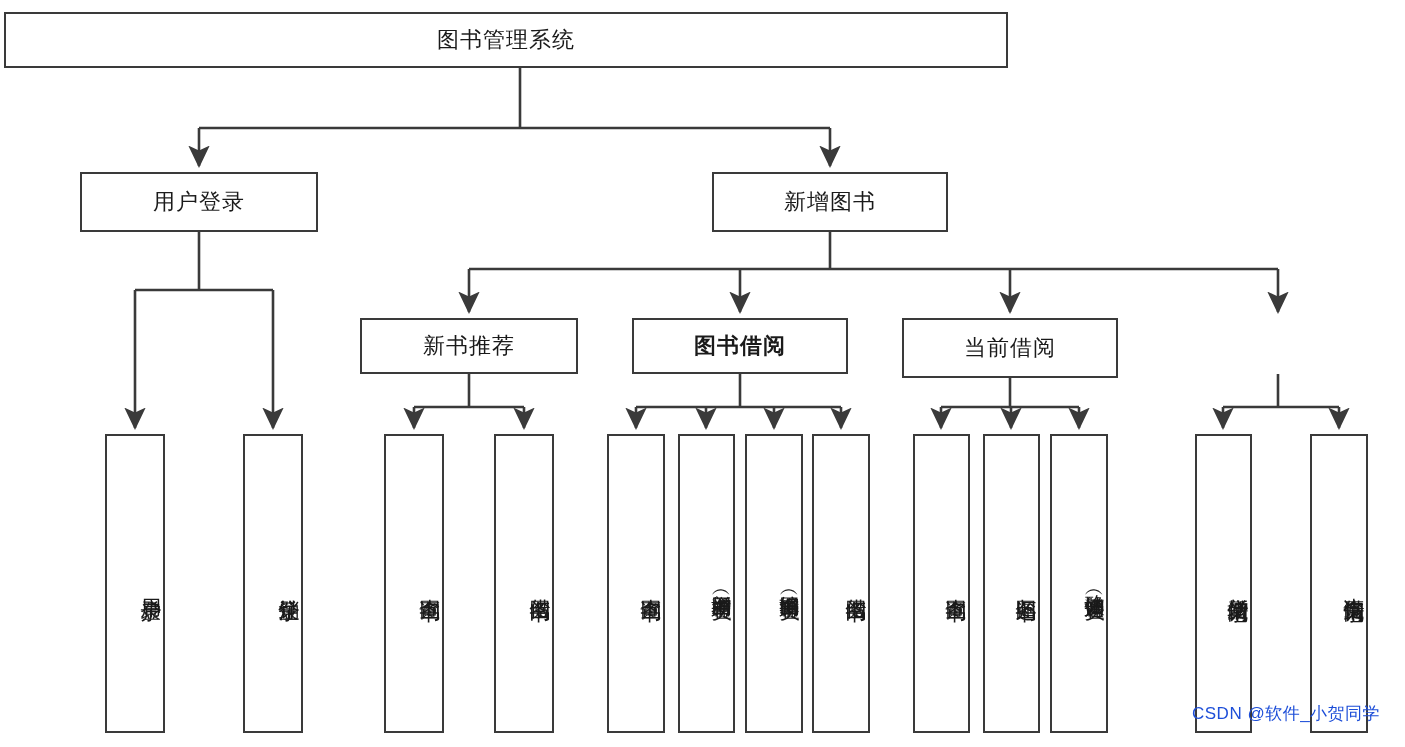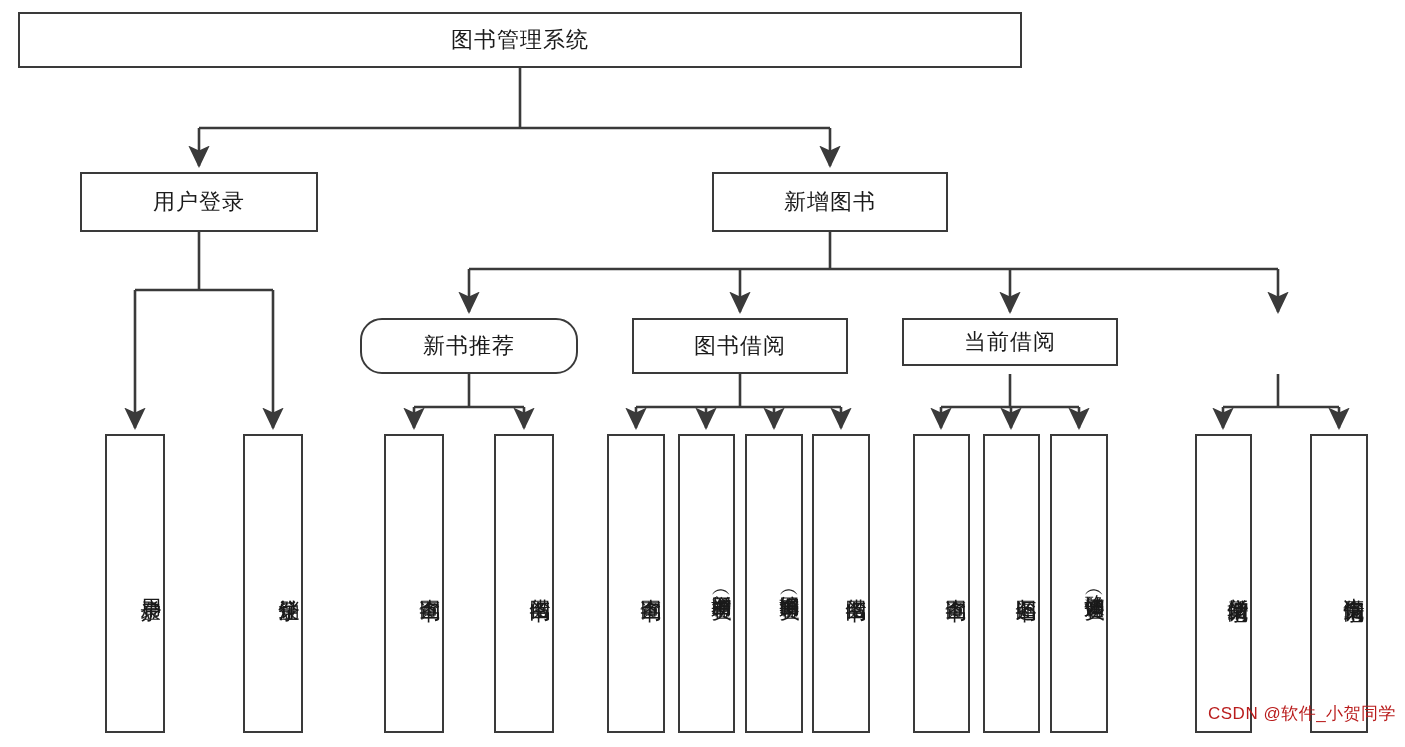--- a/index.html
+++ b/index.html
@@ -51,25 +51,24 @@
     justify-content: center;
   }
   .node-v.lvl-tight {
     font-size: 20px;
   }
   #watermark {
     position: absolute;
     left: 1192px;
     top: 702px;
     font-size: 17px;
-    color: #b91c1c;
+    color: #1d4ed8;
     white-space: nowrap;
     letter-spacing: 0.5px;
     pointer-events: none;
-    margin-left: 16px;
   }
 </style>
 </head>
 <body>
 
 <div id="diagram-root">
 
   <svg id="diagram-svg" viewBox="0 0 1405 747" xmlns="http://www.w3.org/2000/svg">
     <defs>
       <marker id="arrow" viewBox="0 0 12 12" refX="10.5" refY="6" markerWidth="9" markerHeight="9" orient="auto-start-reverse">
@@ -113,38 +112,38 @@
       <path d="M 1011 407 L 1011 428" marker-end="url(#arrow)"></path>
       <path d="M 1079 407 L 1079 428" marker-end="url(#arrow)"></path>
 
       <path d="M 1278 374 L 1278 407"></path>
       <path d="M 1223 407 L 1339 407"></path>
       <path d="M 1223 407 L 1223 428" marker-end="url(#arrow)"></path>
       <path d="M 1339 407 L 1339 428" marker-end="url(#arrow)"></path>
     </g>
   </svg>
 
-  <div class="node node-h" style="left:18px; top:12px; width:1004px; height:56px;">
+  <div class="node node-h" style="left:4px; top:12px; width:1004px; height:56px;">
     <span>图书管理系统</span>
   </div>
 
   <div class="node node-h" style="left:80px; top:172px; width:238px; height:60px;">
     <span>用户登录</span>
   </div>
   <div class="node node-h" style="left:712px; top:172px; width:236px; height:60px;">
     <span>新增图书</span>
   </div>
 
-  <div class="node node-h" style="left:360px; top:318px; width:218px; height:56px;border-radius:22px;">
+  <div class="node node-h" style="left:360px; top:318px; width:218px; height:56px;">
     <span>新书推荐</span>
   </div>
-  <div class="node node-h" style="left:632px; top:318px; width:216px; height:56px;">
+  <div class="node node-h" style="left:632px; top:318px; width:216px; height:56px;font-weight:bold;">
     <span>图书借阅</span>
   </div>
-  <div class="node node-h" style="left:902px; top:318px; width:216px; height:48px;">
+  <div class="node node-h" style="left:902px; top:318px; width:216px; height:60px;">
     <span>当前借阅</span>
   </div>
 
   <div class="node node-v" style="left:105px; top:434px; width:60px; height:299px;">
     <span>用户登录</span>
   </div>
   <div class="node node-v" style="left:243px; top:434px; width:60px; height:299px;">
     <span>注销登录</span>
   </div>
 

